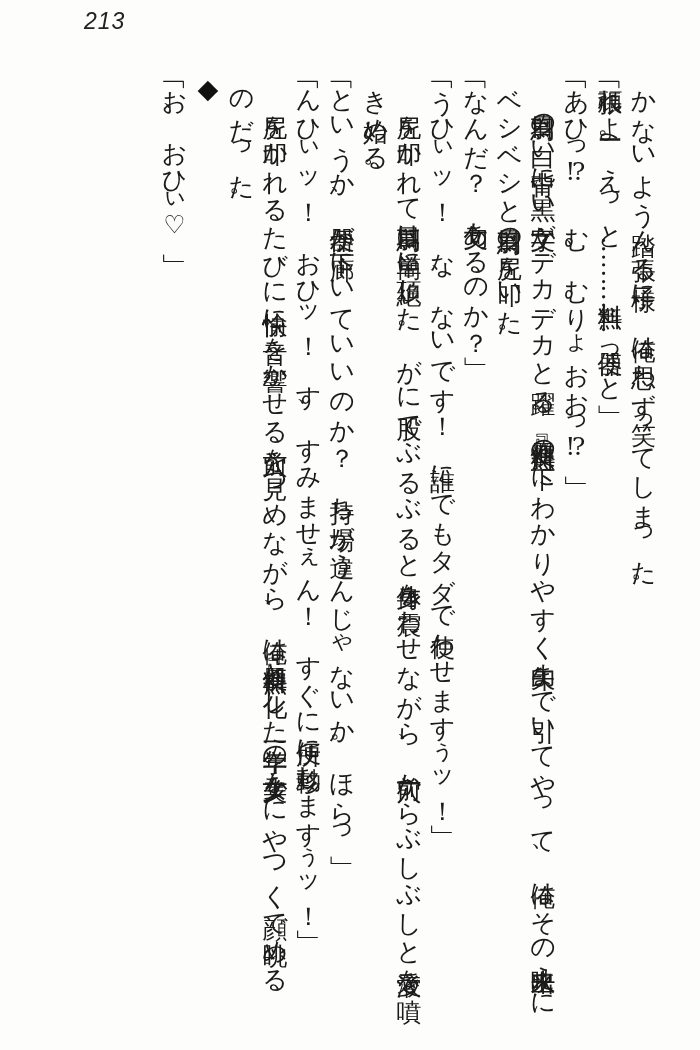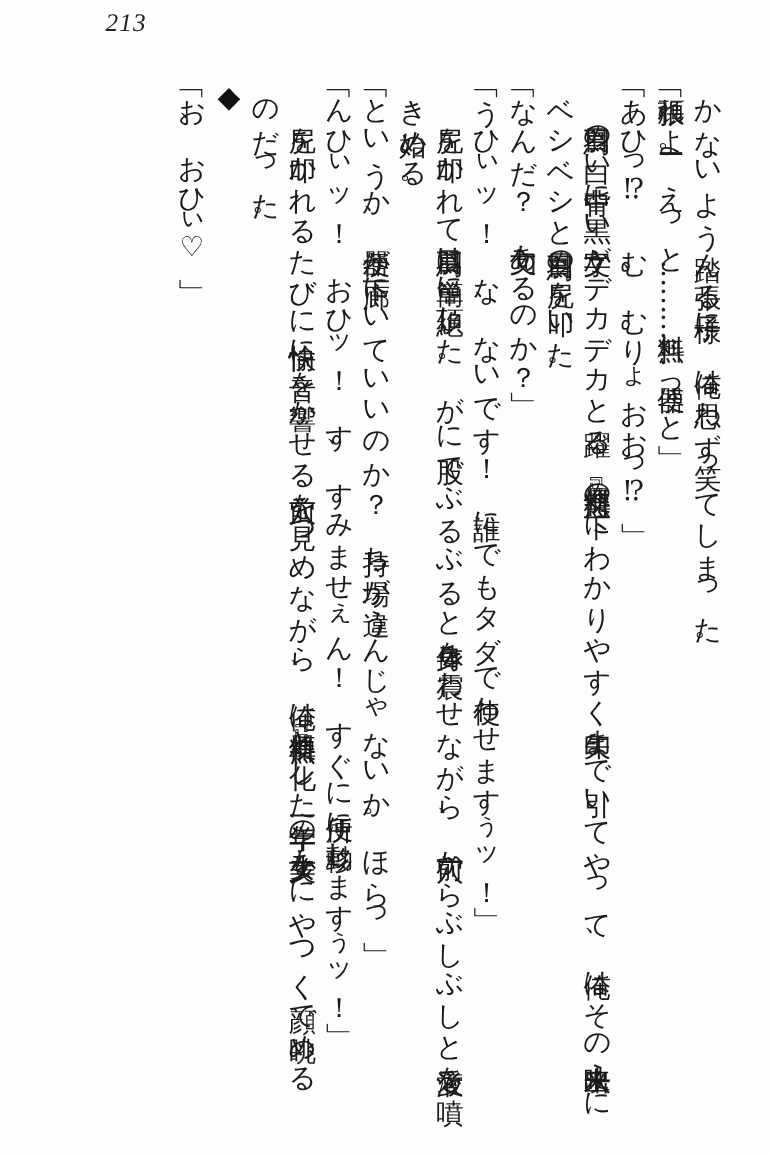--- a/index.html
+++ b/index.html
@@ -12,26 +12,25 @@
     position: relative;
     width: 700px;
     height: 1050px;
     background: #fdfdfc;
     overflow: hidden;
   }
   .page-number {
     position: absolute;
     top: 8px;
     left: 84px;
-    font-family: Liberation Serif, serif;
+    font-family: Liberation Sans, sans-serif;
     font-style: italic;
     font-size: 23px;
     letter-spacing: 1px;
     color: #222222;
-    margin-left: 12px;
   }
   .text-block {
     position: absolute;
     top: 73px;
     right: 40px;
     height: 932px;
     writing-mode: vertical-rl;
     text-orientation: mixed;
     font-family: "DejaVu Serif", "Liberation Serif", serif;
     font-size: 25px;

